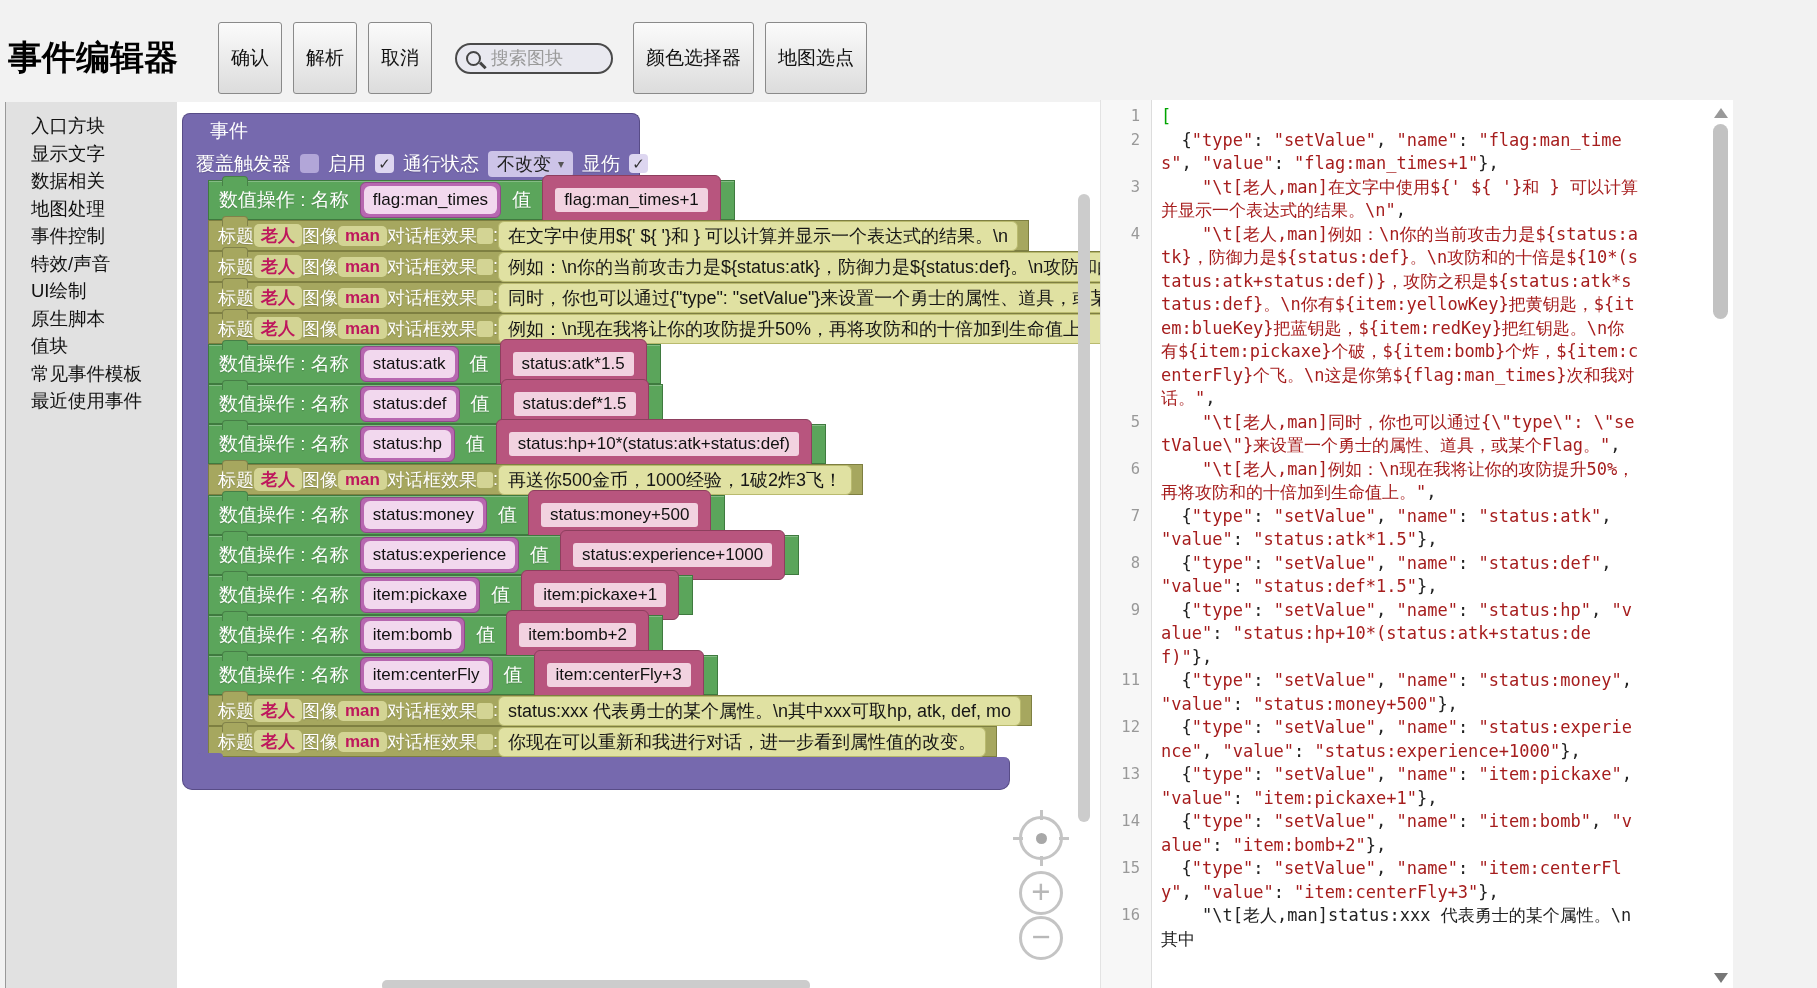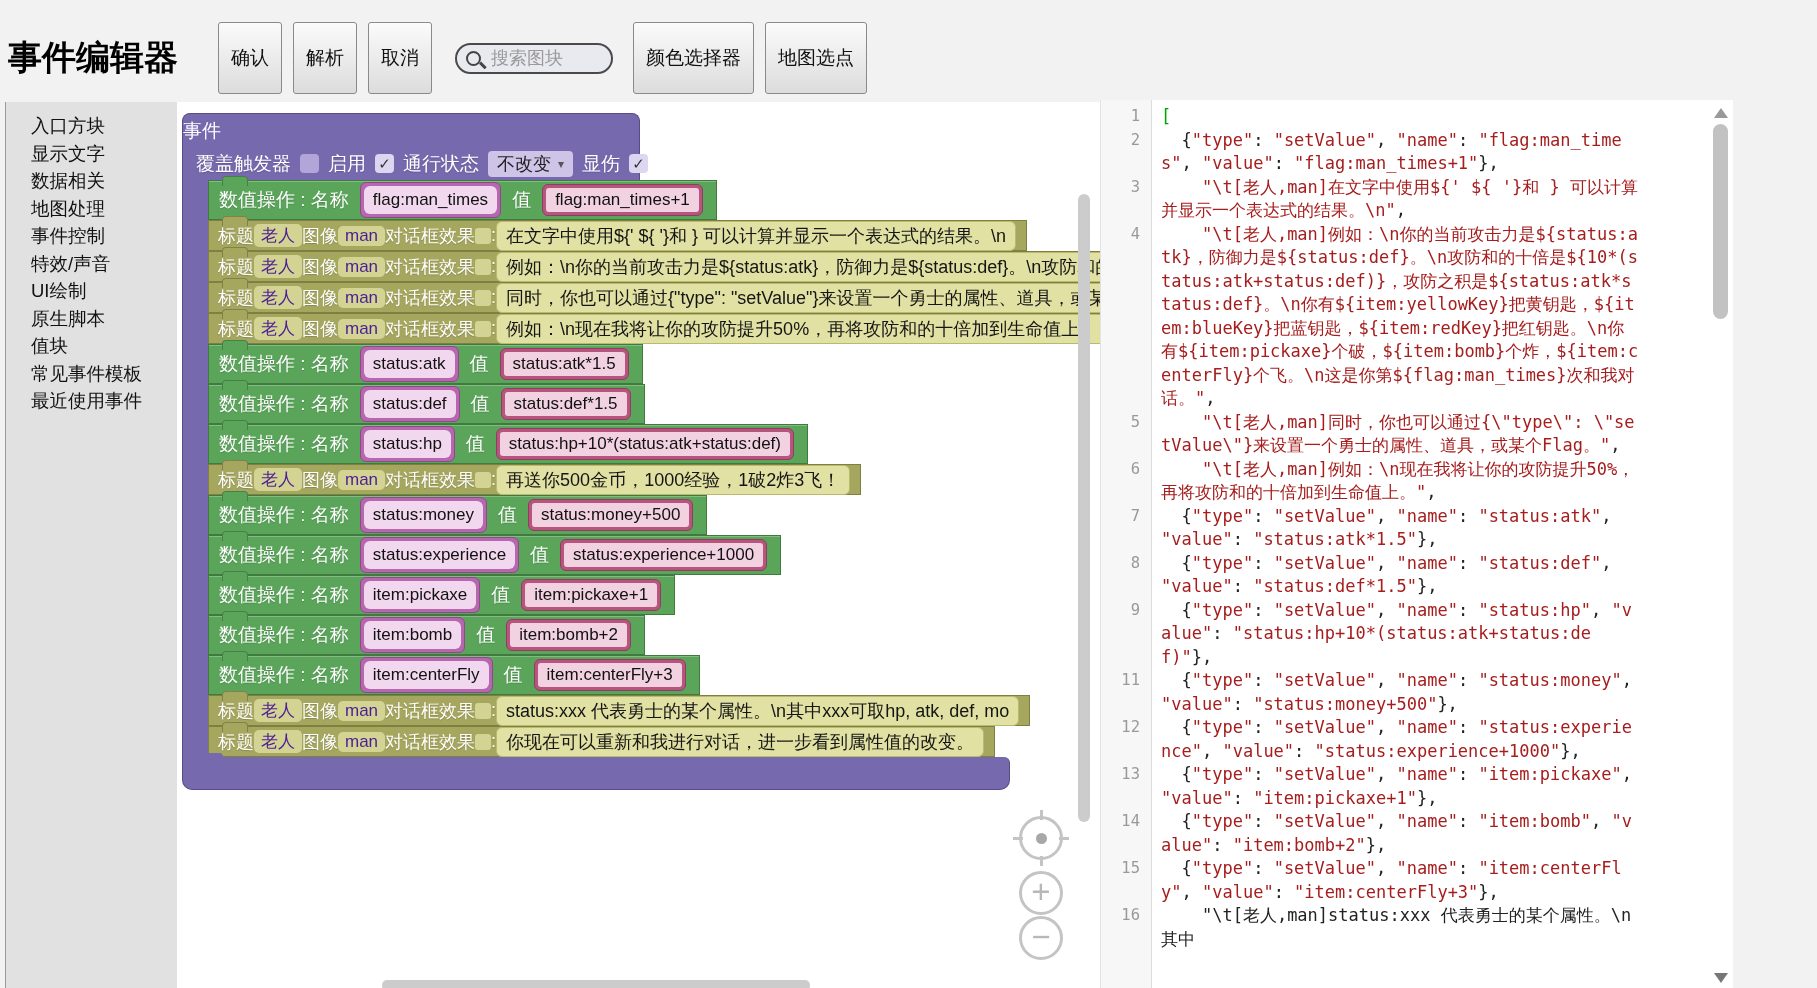--- a/index.html
+++ b/index.html
@@ -23,21 +23,21 @@
   
   .sidebar{position:absolute;left:5px;top:102px;width:172px;bottom:0;background:#e1e1e1;
            border-left:1px solid #999;box-sizing:border-box;}
   .sidebar ul{list-style:none;margin:10px 0 0 0;padding:0 0 0 25px;}
   .sidebar li{font-size:18.5px;line-height:27.5px;color:#111;cursor:pointer;white-space:nowrap;}
   
   .workspace{position:absolute;left:177px;top:102px;width:923px;bottom:0;background:#fff;overflow:hidden;}
   .event-block{position:absolute;left:5px;top:11px;}
   .eb-h1{width:458px;height:34px;background:#7669ae;border:1px solid #584c87;border-bottom:none;
          border-radius:8px 8px 0 0;color:#fff;font-size:19px;display:flex;align-items:center;
-         padding-left:0;box-sizing:border-box;}
+         padding-left:27px;box-sizing:border-box;}
   .eb-h2{width:458px;height:33px;background:#7669ae;border-left:1px solid #584c87;border-right:1px solid #584c87;
          color:#fff;display:flex;align-items:center;gap:9px;padding-left:13px;box-sizing:border-box;font-size:19px;}
   .eb-body{position:relative;padding-left:26px;width:max-content;}
   .eb-spine{position:absolute;left:0;top:0;bottom:0;width:26px;background:#7669ae;
             border-left:1px solid #584c87;box-sizing:border-box;}
   .eb-foot{position:relative;width:828px;height:33px;background:#7669ae;border:1px solid #584c87;border-top:none;
            border-radius:0 6px 10px 10px;box-sizing:border-box;}
   .eb-foot::before{content:"";position:absolute;top:-4px;left:14px;width:26px;height:8px;background:#7669ae;
            border-radius:4px 4px 0 0;}
   .eb-label{white-space:nowrap;text-shadow:0 1px 1px rgba(0,0,0,.18);}
@@ -53,24 +53,24 @@
   .brow::before{content:"";position:absolute;top:-5px;left:13px;width:26px;height:10px;border-radius:4px 4px 0 0;
                 background:inherit;border:1px solid rgba(0,0,0,.22);border-bottom:none;box-sizing:border-box;}
   .brow.sv{height:40px;background:#5ba55b;border:1px solid #3f7a3f;gap:11px;padding:0 13px 0 10px;
            box-shadow:inset 0 1px 0 rgba(255,255,255,.25);}
   .brow.tx{height:31px;background:#a6a75f;border:1px solid #7e7f41;padding:0 10px 0 9px;}
   .blabel{color:#fff;font-size:19px;white-space:nowrap;text-shadow:0 1px 1px rgba(0,0,0,.18);}
   .brow.tx .blabel{font-size:18px;}
   .fld-n{background:#b767b0;border:1px solid #8d4a87;border-radius:6px;padding:3px;cursor:text;}
   .fld-n>span{display:block;background:#f2d8ee;border-radius:6px;font-size:17px;color:#111;
               padding:4px 9px;white-space:nowrap;}
-  .fld-v{background:#b8557e;border:1px solid #8d3f5e;border-radius:6px;padding:3px;cursor:text;}
+  .fld-v{background:#b8557e;border:1px solid #8d3f5e;border-radius:6px;padding:12px;cursor:text;}
   .fld-v>span{display:block;background:#f2d2e0;border-radius:3px;font-size:17px;color:#111;
               padding:2px 9px;white-space:nowrap;}
-  .pill{background:#d3d494;border-radius:5px;color:#4c1d95;font-size:17px;padding:0 7px;white-space:nowrap;cursor:text;}
+  .pill{background:#d3d494;border-radius:5px;color:#be185d;font-size:17px;padding:0 7px;white-space:nowrap;cursor:text;font-weight:bold;}
   .tcheck{width:16px;height:16px;background:#d3d494;border-radius:3px;flex:none;cursor:pointer;}
   .tfield{background:#e0e1a2;border:1px solid #b9ba6e;border-radius:6px;color:#151515;font-size:18px;
           padding:2px 9px;white-space:nowrap;overflow:hidden;cursor:text;}
   
   .ws-vscroll{position:absolute;left:901px;top:92px;width:12px;height:628px;background:#ccc;border-radius:6px;}
   .ws-hscroll{position:absolute;left:205px;bottom:-3px;width:428px;height:11px;background:#ccc;border-radius:5px;}
   .zoomctl{position:absolute;left:842px;width:44px;height:44px;border:3px solid #c4c4c4;border-radius:50%;
            background:#fff;box-sizing:border-box;cursor:pointer;}
   #zc-target{top:714px;}#zc-plus{top:769px;}#zc-minus{top:814px;}
   .zc-dot{position:absolute;left:50%;top:50%;width:11px;height:11px;margin:-5.5px 0 0 -5.5px;

